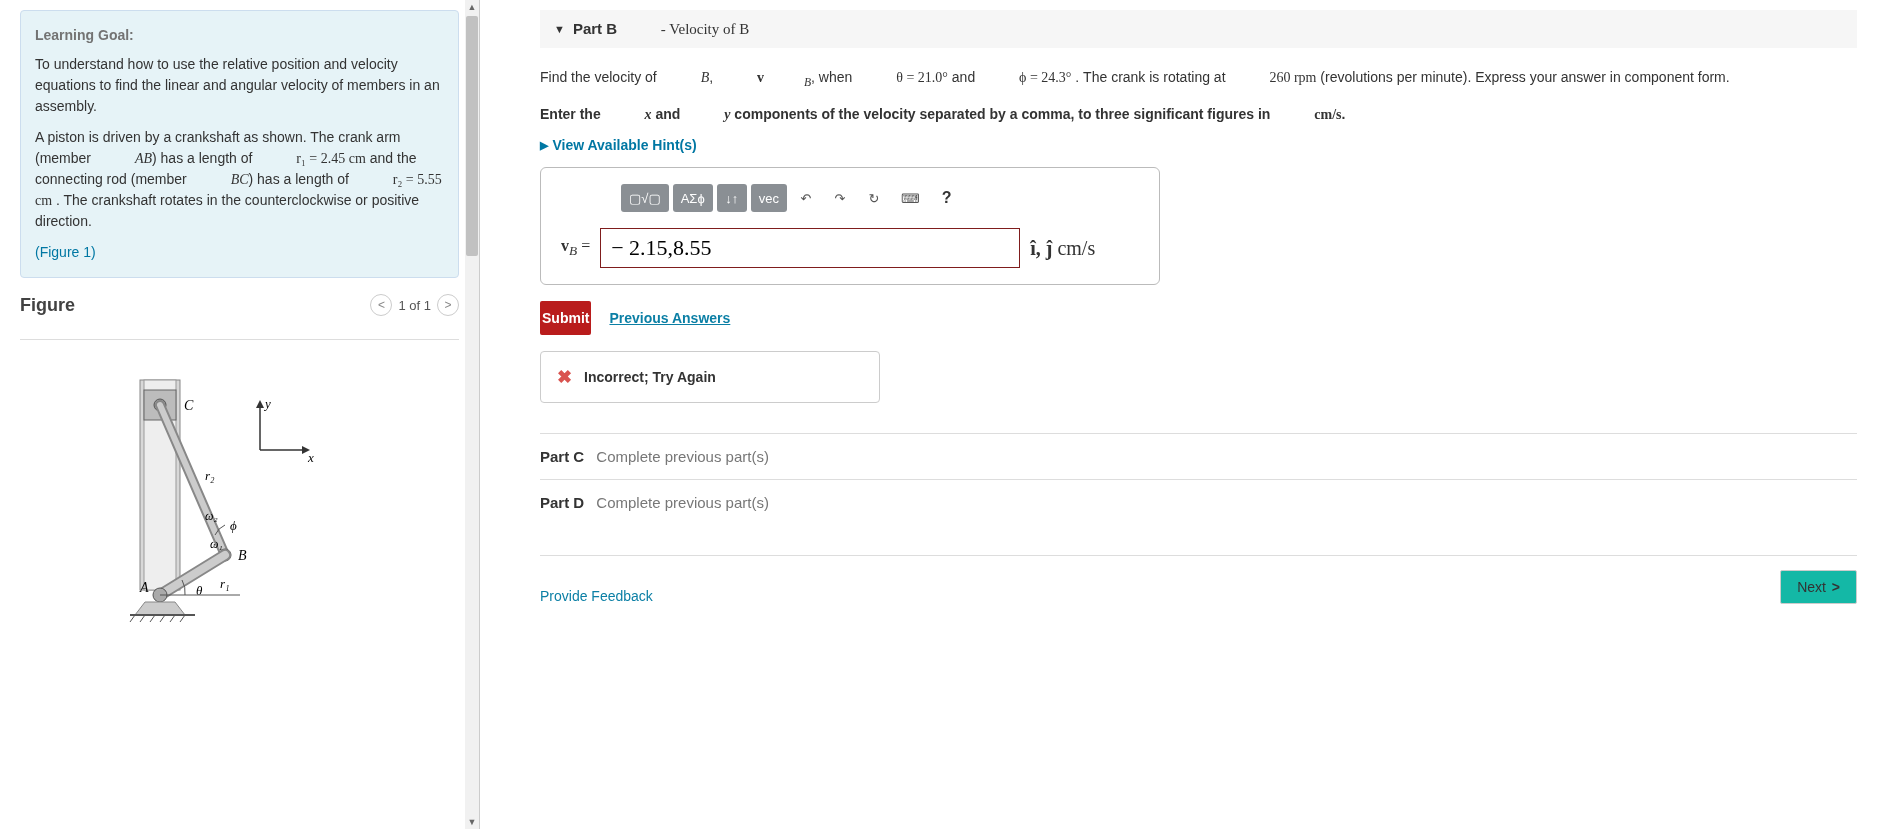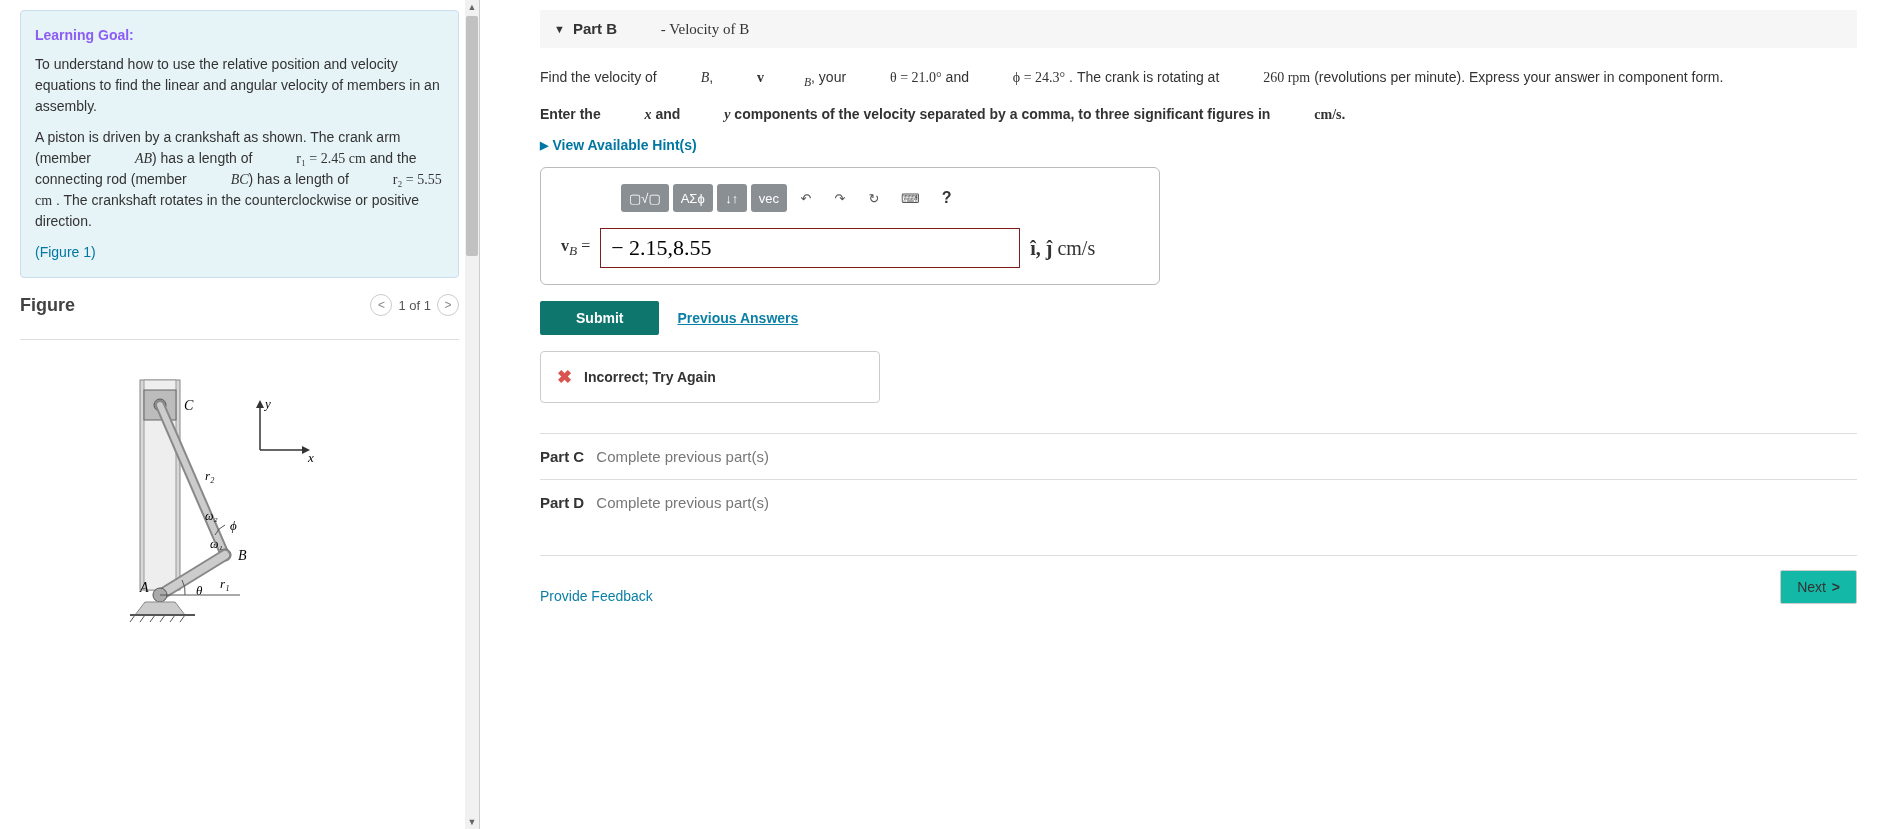--- a/index.html
+++ b/index.html
@@ -2,21 +2,21 @@
 <html><head>
 <meta charset="utf-8">
 <style>
 * { box-sizing: border-box; margin: 0; padding: 0; }
 body { font-family: Arial, Helvetica, sans-serif; font-size: 14px; color: #333; background: #fff; }
 .container { display: flex; width: 1887px; height: 829px; }
 .left-panel { width: 480px; padding: 10px 20px; border-right: 1px solid #ccc; position: relative; overflow-y: auto; }
 .right-panel { flex: 1; padding: 10px 30px 10px 60px; overflow-y: auto; }
 
 .goal-box { background: #e6f3f7; border: 1px solid #cde; border-radius: 4px; padding: 14px; margin-bottom: 16px; line-height: 1.5; }
-.goal-box h4 { font-size: 14px; margin-bottom: 8px; font-weight: bold; color: #8b5cf6; }
+.goal-box h4 { font-size: 14px; margin-bottom: 8px; font-weight: bold; color: #737373; }
 .goal-box p { margin-bottom: 10px; }
 .figure-link { color: #0077a3; cursor: pointer; }
 
 .figure-header { display: flex; align-items: center; justify-content: space-between; margin-top: 15px; padding-bottom: 23px; border-bottom: 1px solid #ddd; }
 .figure-header h3 { font-size: 18px; font-weight: bold; color: #424242; }
 .pager { display: flex; align-items: center; gap: 6px; font-size: 13px; color: #555; }
 .pager-btn { width: 22px; height: 22px; border: 1px solid #ccc; border-radius: 50%; background: #fff; display: flex; align-items: center; justify-content: center; cursor: pointer; color: #888; font-size: 12px; }
 
 .figure-img { margin: 30px auto; width: 260px; height: 280px; display: block; }
 
@@ -38,21 +38,21 @@
 .tool-btn { background: #8a8f94; color: #fff; border: none; border-radius: 3px; padding: 5px 8px; font-size: 13px; cursor: pointer; min-width: 30px; height: 28px; display: flex; align-items: center; justify-content: center; }
 .tool-btn.light { background: transparent; color: #555; }
 .tool-btn.help { background: transparent; color: #333; font-size: 16px; font-weight: bold; }
 
 .input-row { display: flex; align-items: center; gap: 10px; }
 .input-label { font-family: 'Times New Roman', serif; font-size: 16px; }
 .answer-input { border: 1px solid #7f1d1d; padding: 6px 10px; font-size: 22px; width: 420px; height: 40px; font-family: 'Times New Roman', serif; }
 .unit-label { font-family: 'Times New Roman', serif; font-size: 20px; }
 
 .submit-row { display: flex; align-items: center; gap: 18px; margin-bottom: 16px; }
-.submit-btn { background: #0f766e; color: #fff; border: none; padding: 9px 36px; font-size: 14px; font-weight: bold; cursor: pointer; border-radius: 2px; }
+.submit-btn { background: #b91c1c; color: #fff; border: none; padding: 9px 2px; font-size: 14px; font-weight: bold; cursor: pointer; border-radius: 2px; }
 .prev-answers { color: #0b7fa5; text-decoration: underline; cursor: pointer; font-weight: bold; }
 
 .feedback-box { border: 1px solid #ccc; border-radius: 4px; padding: 14px 16px; width: 340px; display: flex; align-items: center; gap: 12px; margin-bottom: 30px; }
 .feedback-box .x-icon { color: #d9534f; font-size: 18px; font-weight: bold; }
 .feedback-box .msg { font-weight: bold; }
 
 .part-row { padding: 14px 0; border-top: 1px solid #ddd; font-size: 15px; }
 .part-row b { margin-right: 8px; }
 .part-row .sub { color: #777; }
 
@@ -146,21 +146,21 @@
   </div>
 
   <div class="right-panel">
 
     <div class="part-header">
       <span class="caret">▼</span>
       <span><b>Part B</b><span class="serif" style="font-style:normal"> - Velocity of B</span></span>
     </div>
 
     <p class="question-text">
-      <span>Find the velocity of </span><span class="serif ital">B</span>, <b class="serif">v</b><sub class="serif ital">B</sub><span>, your </span><span class="serif">θ = 21.0°</span><span> and </span><span class="serif">ϕ = 24.3°</span><span> . The crank is rotating at </span><span class="serif">260 rpm</span><span> (revolutions per minute). Express your answer in component form.</span>
+      <span>Find the velocity of </span><span class="serif ital">B</span>, <b class="serif">v</b><sub class="serif ital">B</sub><span>, when </span><span class="serif">θ = 21.0°</span><span> and </span><span class="serif">ϕ = 24.3°</span><span> . The crank is rotating at </span><span class="serif">260 rpm</span><span> (revolutions per minute). Express your answer in component form.</span>
     </p>
 
     <p class="instruction">
       <span>Enter the </span><span class="serif ital">x</span><span> and </span><span class="serif ital">y</span><span> components of the velocity separated by a comma, to three significant figures in </span><span class="serif">cm/s</span><span>.</span>
     </p>
 
     <div class="hints-link">
       <span class="tri">▶</span>
       <span>View Available Hint(s)</span>
     </div>

